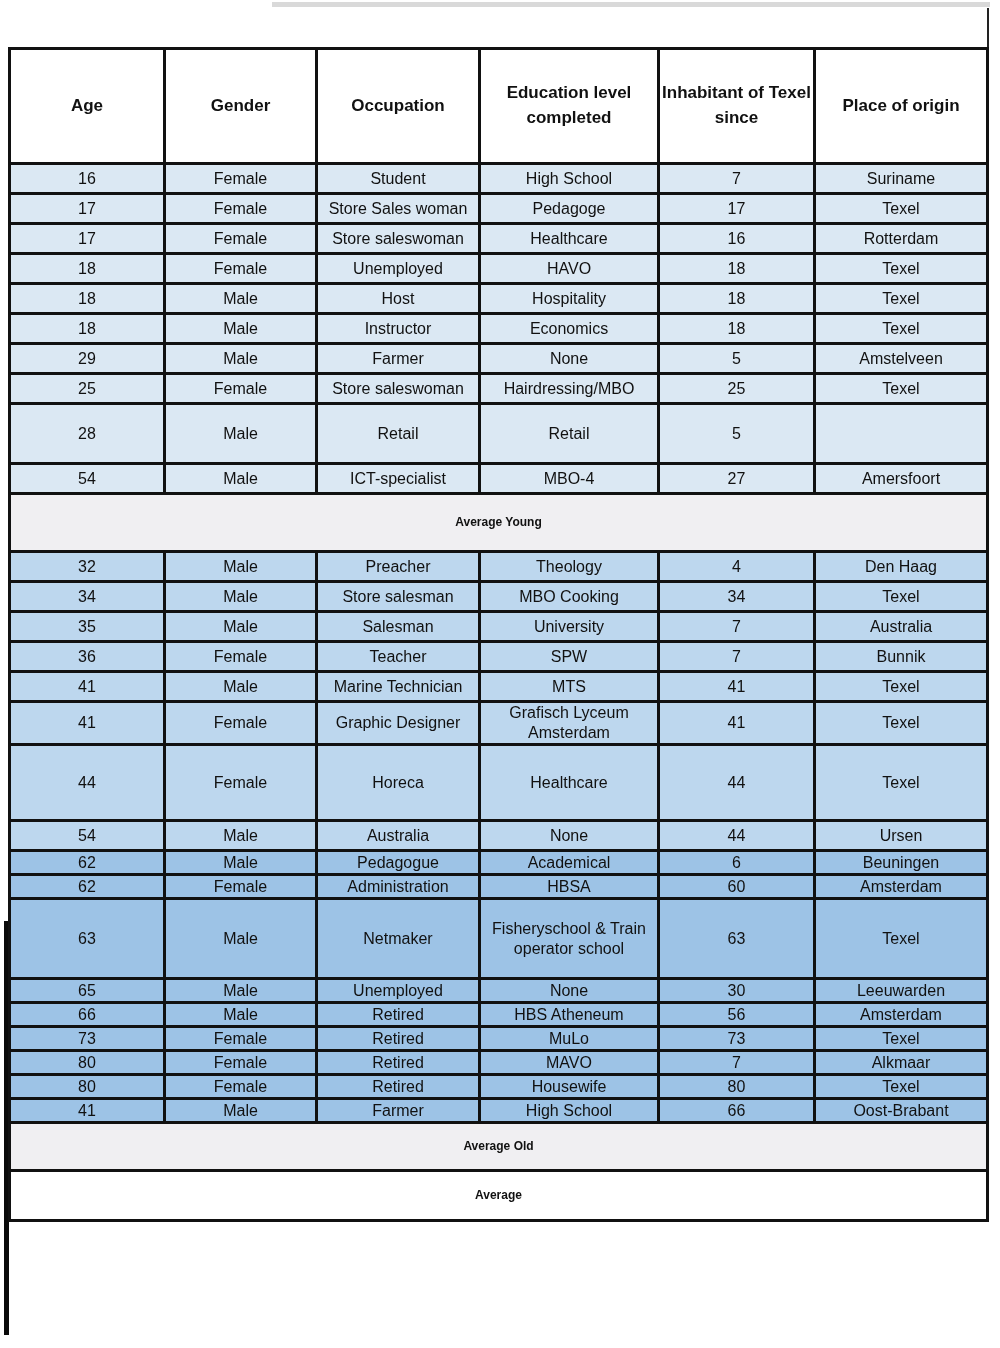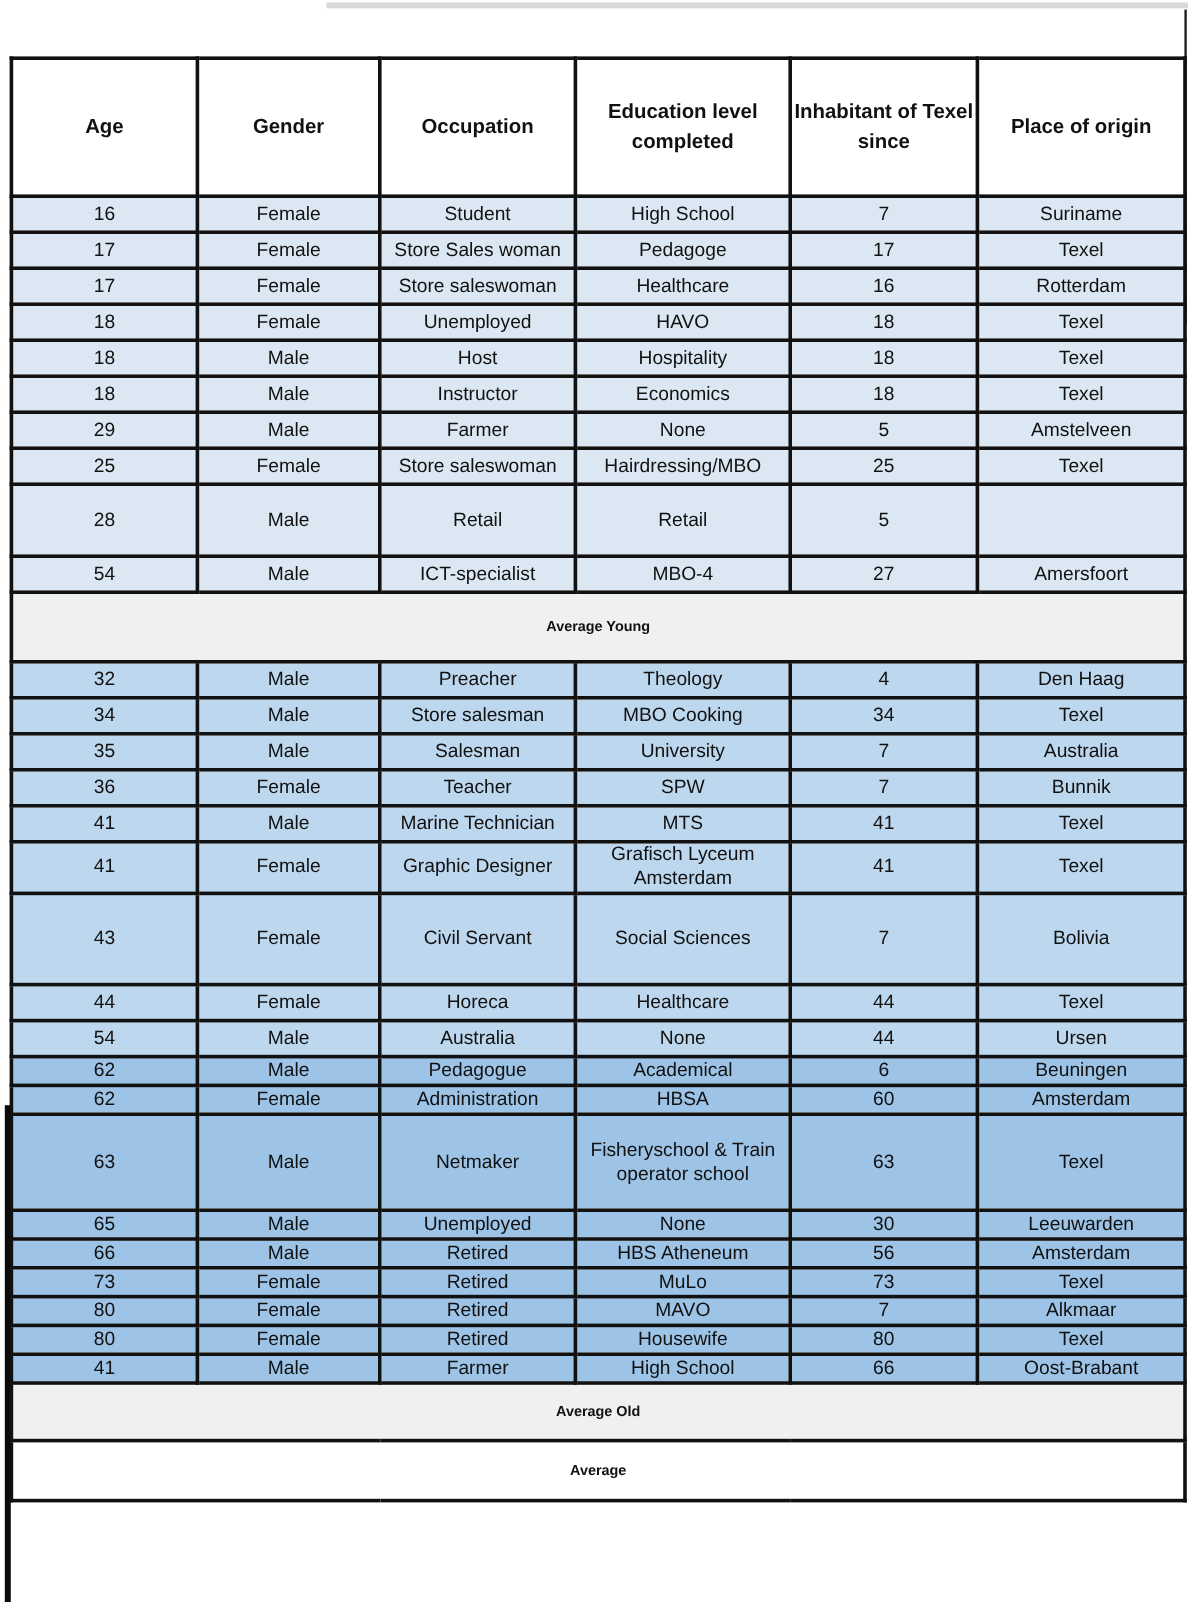--- a/index.html
+++ b/index.html
@@ -229,28 +229,20 @@
         </tr>
         <tr>
           <td>41</td>
           <td>Female</td>
           <td>Graphic Designer</td>
           <td>Grafisch Lyceum Amsterdam</td>
           <td>41</td>
           <td>Texel</td>
         </tr>
         <tr>
-          <td>43</td>
-          <td>Female</td>
-          <td>Civil Servant</td>
-          <td>Social Sciences</td>
-          <td>7</td>
-          <td>Bolivia</td>
-        </tr>
-        <tr>
           <td>44</td>
           <td>Female</td>
           <td>Horeca</td>
           <td>Healthcare</td>
           <td>44</td>
           <td>Texel</td>
         </tr>
         <tr>
           <td>54</td>
           <td>Male</td>

